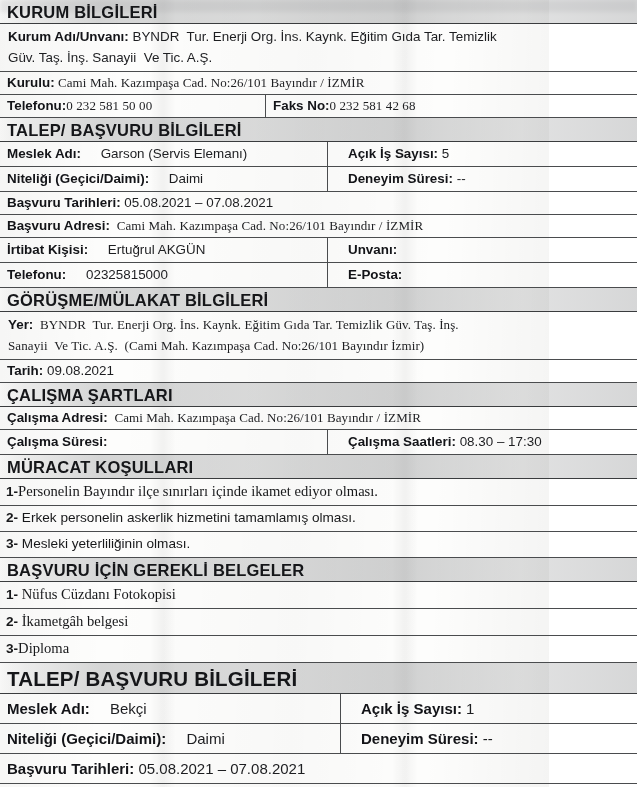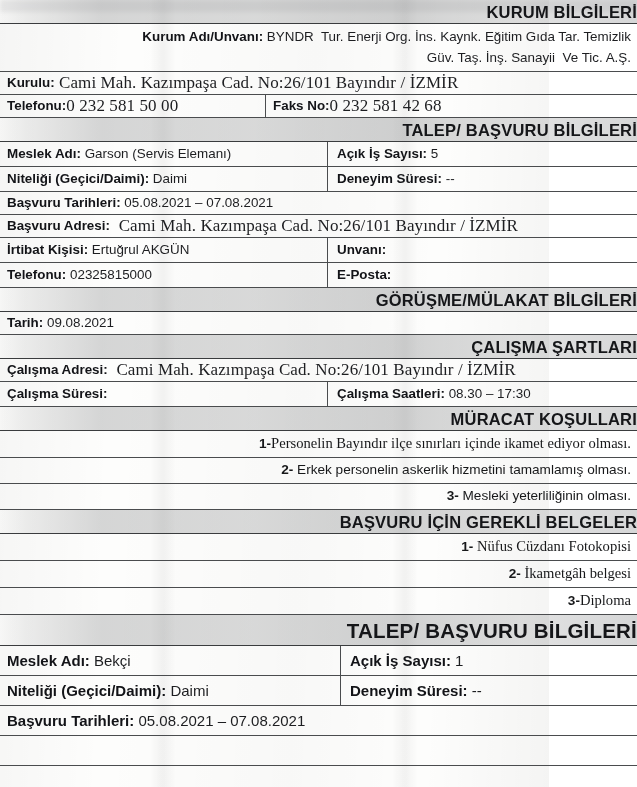--- a/index.html
+++ b/index.html
@@ -17,21 +17,20 @@
     -webkit-font-smoothing: antialiased;
   }
 
   .page {
     position: relative;
     width: 549px;
     height: 787px;
     background:
       linear-gradient(92deg, rgba(0,0,0,0.030) 0%, rgba(0,0,0,0.000) 22%, rgba(0,0,0,0.018) 55%, rgba(0,0,0,0.000) 78%, rgba(0,0,0,0.035) 100%),
       #fdfdfc;
-    text-align: right;
   }
 
   .doc {
     position: absolute;
     left: 0;
     top: 0;
     width: 637px;
   }
 
   
@@ -87,42 +86,42 @@
     padding: 1px 4px 2px 7px;
     font-size: 13.4px;
     line-height: 19px;
     display: flex;
     align-items: center;
     flex-wrap: wrap;
     box-sizing: border-box;
     min-width: 0;
   }
   .cell.grow { flex: 1 1 auto; }
-  .cell.col-l { width: 327px; flex: 0 0 327px; }
-  .cell.col-r { flex: 1 1 auto; border-left: 1px solid #4a4c4e; padding-left: 9px; }
+  .cell.col-l { width: 327px; flex: 0 0 327px; gap: 16px; }
+  .cell.col-r { flex: 1 1 auto; border-left: 1px solid #4a4c4e; padding-left: 20px; }
   .cell.tel-l { width: 265px; flex: 0 0 265px; }
   .cell.tel-r { flex: 1 1 auto; border-left: 1px solid #4a4c4e; }
 
   .cell.big  { font-size: 15px; line-height: 21px; }
   .cell.big.col-l { width: 340px; flex: 0 0 340px; }
 
   .k {
     font-weight: 700;
     color: #131418;
     white-space: pre;
   }
   .v {
     font-weight: 400;
     color: #1d1e21;
     white-space: pre-wrap;
   }
   
   .v.serif {
     font-family: "Liberation Serif", serif;
-    font-size: 17px;
+    font-size: 13px;
     letter-spacing: 0.1px;
   }
 
   
   .block {
     display: block;
     padding: 2px 6px 3px 8px;
     border-bottom: 1px solid #4a4c4e;
     font-size: 13.4px;
     line-height: 21px;
@@ -236,20 +235,24 @@
       <div class="row tall">
         <div class="cell col-l">
           <span class="k">Telefonu:</span>
           <span class="v"> 02325815000</span>
         </div>
         <div class="cell col-r">
           <span class="k">E-Posta:</span>
         </div>
       </div>
       <div class="sec"><span class="sec-t">GÖRÜŞME/MÜLAKAT BİLGİLERİ</span></div>
+      <div class="block">
+        <span class="ln"><span class="k">Yer:</span><span class="v serif">  BYNDR  Tur. Enerji Org. İns. Kaynk. Eğitim Gıda Tar. Temizlik Güv. Taş. İnş.</span></span>
+        <span class="ln"><span class="v serif">Sanayii  Ve Tic. A.Ş.  (Cami Mah. Kazımpaşa Cad. No:26/101 Bayındır İzmir)</span></span>
+      </div>
       <div class="row">
         <div class="cell grow">
           <span class="k">Tarih:</span>
           <span class="v"> 09.08.2021</span>
         </div>
       </div>
       <div class="sec"><span class="sec-t">ÇALIŞMA ŞARTLARI</span></div>
       <div class="row">
         <div class="cell grow">
           <span class="k">Çalışma Adresi:</span>

